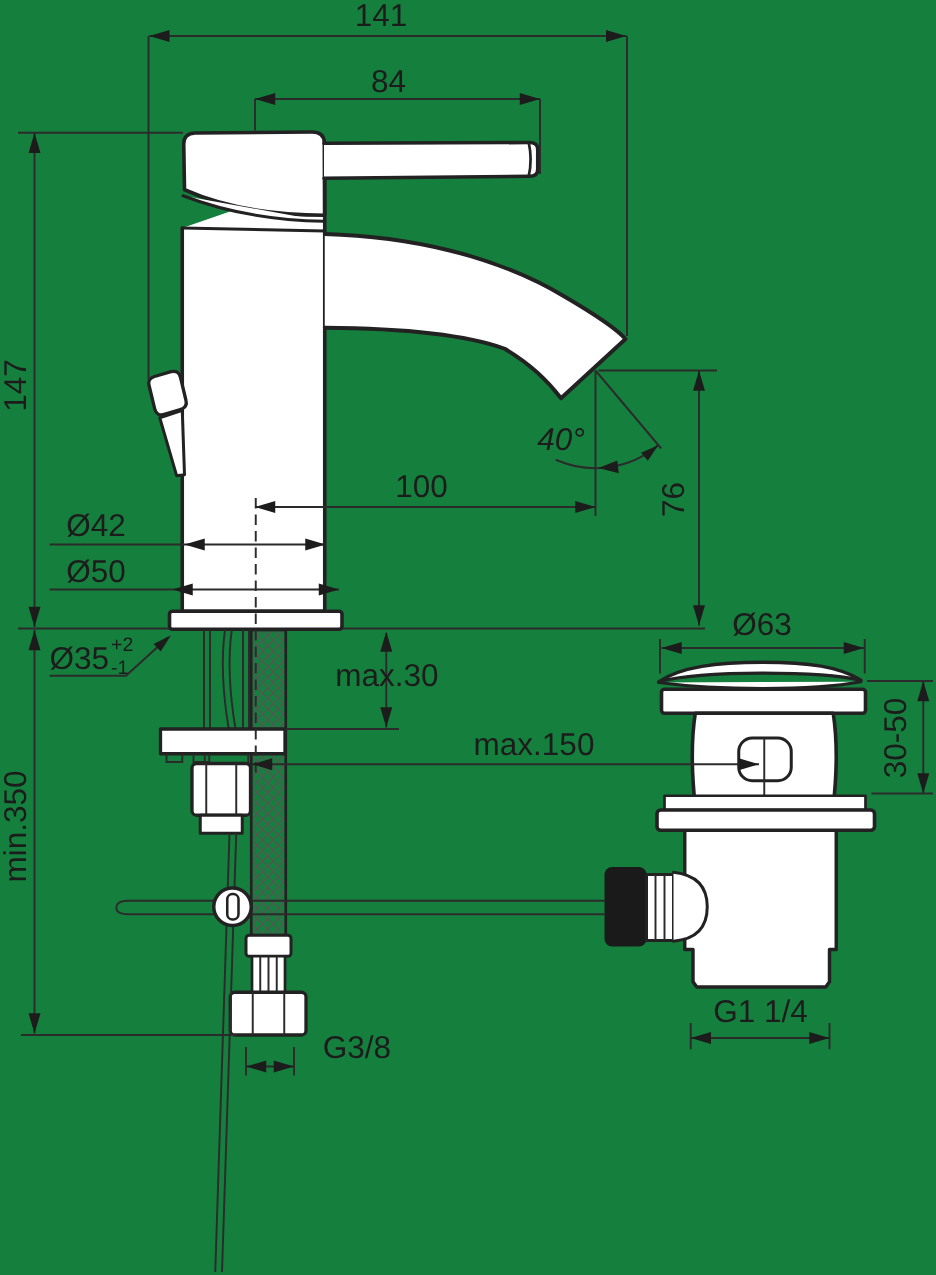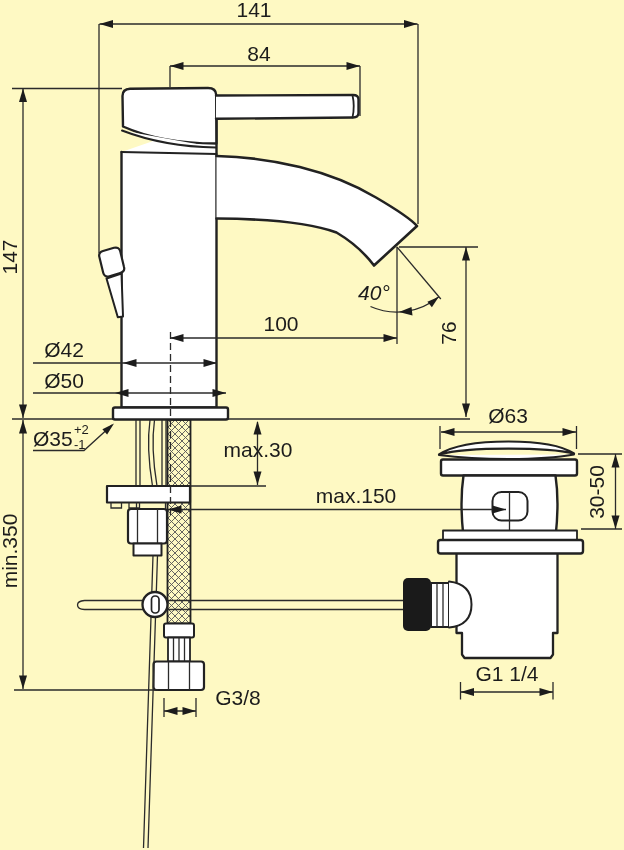--- a/index.html
+++ b/index.html
@@ -1,16 +1,16 @@
 <!DOCTYPE html>
 <html><head>
 <meta charset="utf-8">
 <style>
   html,body{margin:0;padding:0;background:#ffffff;}
-  .stage{width:624px;height:850px;position:relative;background:#fef9c3;overflow:hidden;
+  .stage{width:624px;height:850px;position:relative;background:#15803d;overflow:hidden;
          font-family:"Liberation Sans", sans-serif;}
   svg{display:block;}
   text{fill:#1c1c1c;font-family:"Liberation Sans", sans-serif;font-size:21px;}
   text.small{font-size:13px;}
   text.rot{font-size:21px;}
   text.ital{font-style:italic;}
   .outline{stroke:#222;fill:#fff;stroke-linejoin:round;stroke-linecap:round;}
   .thin{stroke:#2b2b2b;fill:none;stroke-width:1.3;stroke-linecap:butt;}
   .arrow{fill:#1c1c1c;stroke:none;}
 </style>

